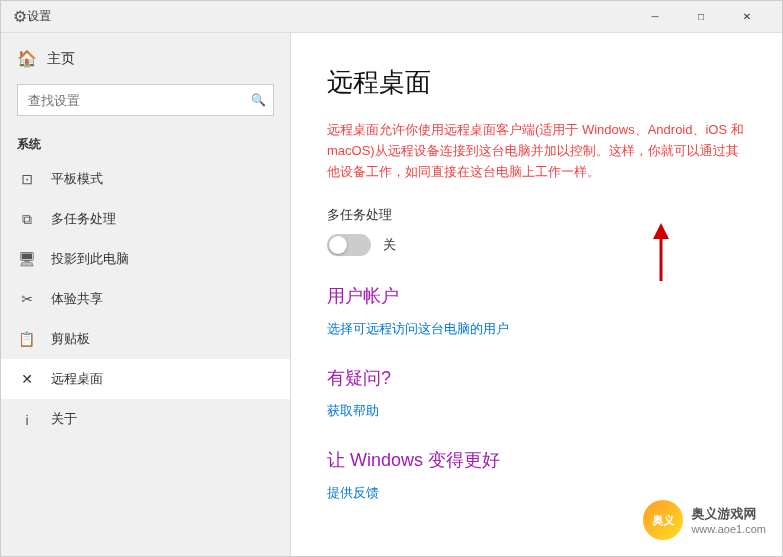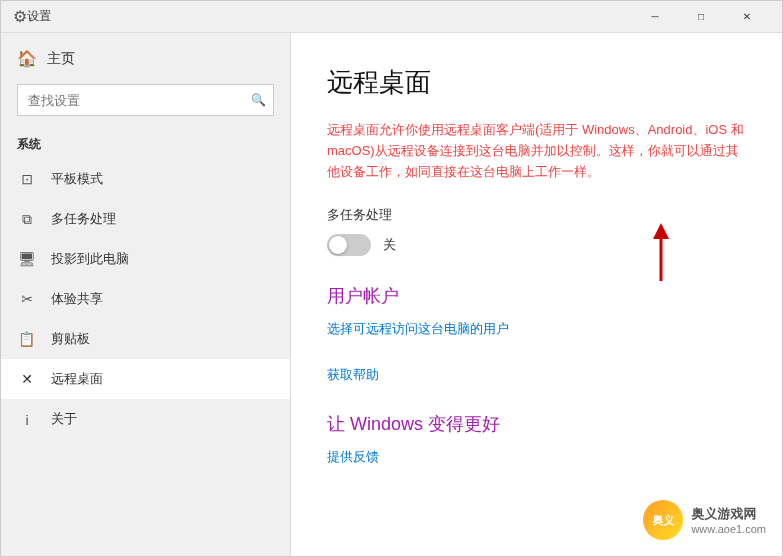--- a/index.html
+++ b/index.html
@@ -371,20 +371,21 @@
           <polygon points="30,2 22,18 38,18" fill="#cc0000"></polygon>
         </svg>
       </div>
 
       <div class="section-block">
         <h2 class="section-heading">用户帐户</h2>
         <a class="link-text">选择可远程访问这台电脑的用户</a>
       </div>
 
       <div class="section-block">
+        <h2 class="section-heading">有疑问?</h2>
         <a class="link-text">获取帮助</a>
       </div>
 
       <div class="section-block">
         <h2 class="section-heading">让 Windows 变得更好</h2>
         <a class="link-text">提供反馈</a>
       </div>
 
       <div class="watermark">
         <div class="watermark-logo">奥义</div>

